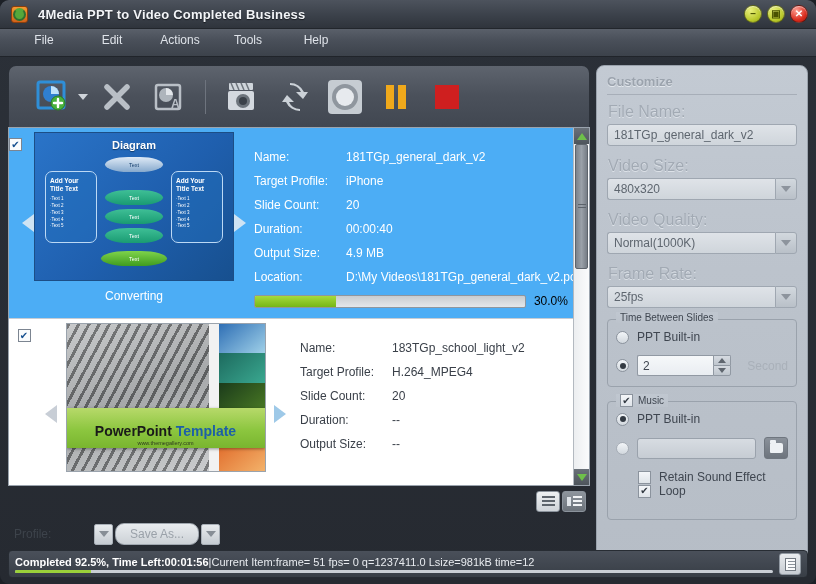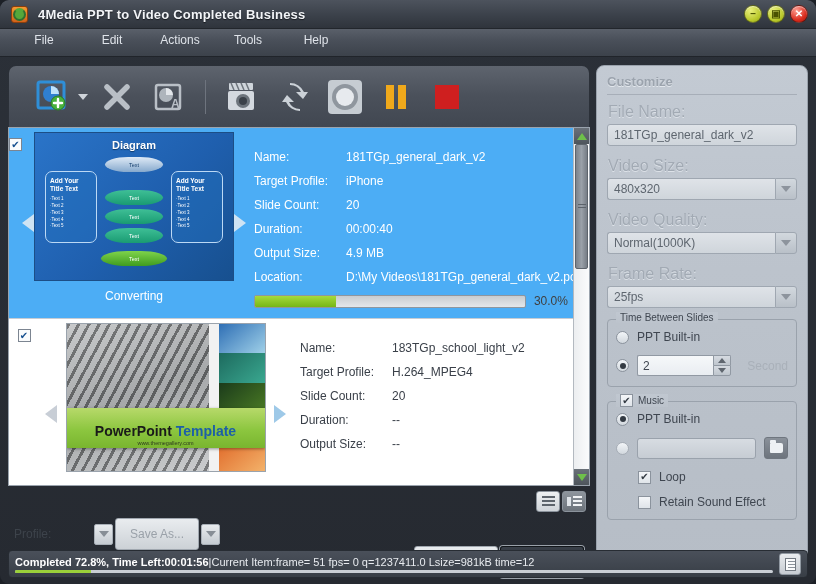--- a/index.html
+++ b/index.html
@@ -174,21 +174,21 @@
   .row.selected .drow { color: #fff; }
   .row.plain .drow { color: #3a4049; }
   .dvalue { white-space: nowrap; overflow: hidden; }
 
   .progress-line { display: flex; align-items: center; gap: 8px; margin-top: 4px; padding-right: 12px; }
   .pbar {
     flex: 1; height: 13px; background: linear-gradient(180deg,#c8ccd0,#e4e7ea);
     border: 1px solid #8e969f; border-radius: 2px; overflow: hidden;
   }
   .pfill { height: 100%; background: linear-gradient(180deg,#a6da3c,#77b615); }
-  .ppct { color: #404040; font-size: 12px; }
+  .ppct { color: #000000; font-size: 12px; }
 
   
   .vscroll {
     width: 16px; background: #dfe2e6; border-left: 1px solid #b3b9c0;
     display: flex; flex-direction: column; align-items: center;
   }
   .sb-arrow {
     width: 16px; height: 16px; background: linear-gradient(180deg,#6a7179,#4e555c);
     display: flex; align-items: center; justify-content: center; flex: 0 0 auto;
   }
@@ -232,21 +232,21 @@
     width: 9px; height: 14px; border: 1px solid #7d848c; border-radius: 2px;
     background: linear-gradient(180deg,#fafbfc,#d8dce0); margin: 0 6px 0 2px; flex: 0 0 auto;
   }
   .arrowbtn {
     width: 19px; height: 21px; border: 1px solid #a8afb7; border-radius: 2px;
     background: linear-gradient(180deg,#e8ebee,#c5cbd1);
     display:flex; align-items:center; justify-content:center; flex: 0 0 auto;
   }
   .arrowbtn i { width:0;height:0;border-left:5px solid transparent;border-right:5px solid transparent;border-top:6px solid #878e96; }
   .btn {
-    height: 32px; min-width: 84px; border-radius: 3px; font-size: 12px;
+    height: 22px; min-width: 84px; border-radius: 9px; font-size: 12px;
     display:flex; align-items:center; justify-content:center;
     border: 1px solid #a0a7af; background: linear-gradient(180deg,#e9ecef,#ccd1d6); color: #9aa1a9;
   }
   .btn.dark {
     background: linear-gradient(180deg,#3a4049,#1e2228); color: #fff;
     border: 1px solid #12161a; box-shadow: 0 0 0 1px #9aa1a9;
   }
 
   
   .statusbar {
@@ -692,36 +692,36 @@
           <div class="rd on"></div>
           <span>PPT Built-in</span>
         </div>
         <div class="musicrow">
           <div class="rd dim"></div>
           <div class="mfield"></div>
           <div class="folderbtn">
               <div class="folder-ico"></div>
             </div>
         </div>
+        <div class="sub-check indent" style="margin-bottom:0">
+          <div class="ck"></div>
+          <span>Retain Sound Effect</span>
+        </div>
         <div class="sub-check indent">
           <div class="ck on"></div>
           <span>Loop</span>
         </div>
-        <div class="sub-check indent" style="margin-bottom:0">
-          <div class="ck"></div>
-          <span>Retain Sound Effect</span>
-        </div>
       </div>
     </div>
   </div>
 
   <div class="statusbar" style="position:absolute;left:8px;right:8px;bottom:6px;margin:0;">
     <div style="flex:1;overflow:hidden;">
       <div class="status-text">
-        <b>Completed 72.8%, Time Left:00:01:56</b><span>|Current Item:frame=  51 fps=  0 q=1237411.0 Lsize=981kB time=12</span>
+        <b>Completed 92.5%, Time Left:00:01:56</b><span>|Current Item:frame=  51 fps=  0 q=1237411.0 Lsize=981kB time=12</span>
       </div>
       <div class="status-prog">
           <span id="status-fill" style="width: 10%;"></span>
         </div>
     </div>
     <div class="logbtn">
         <div></div>
       </div>
   </div>
 

